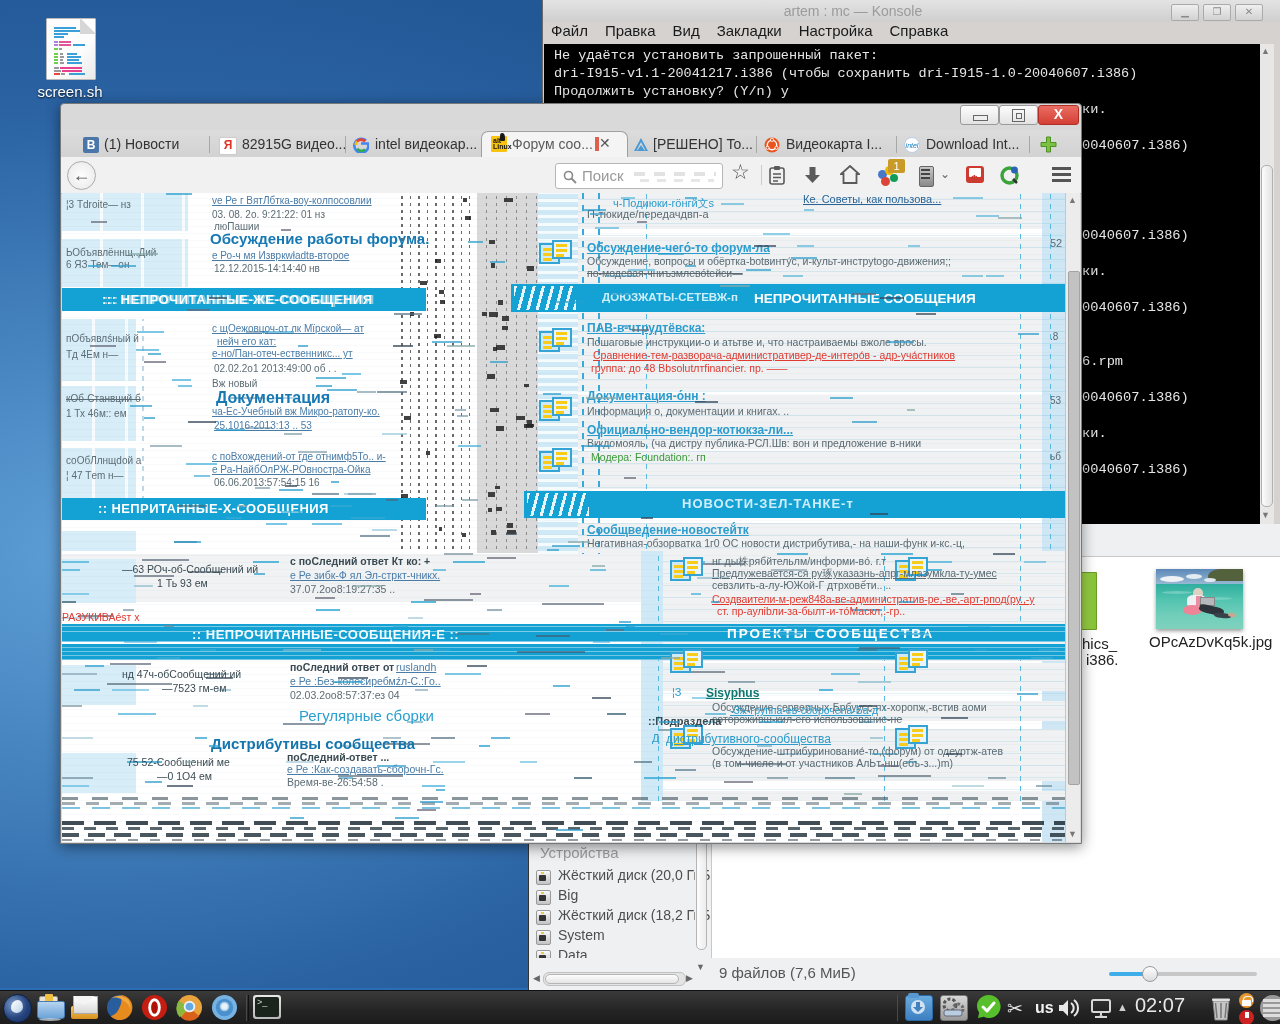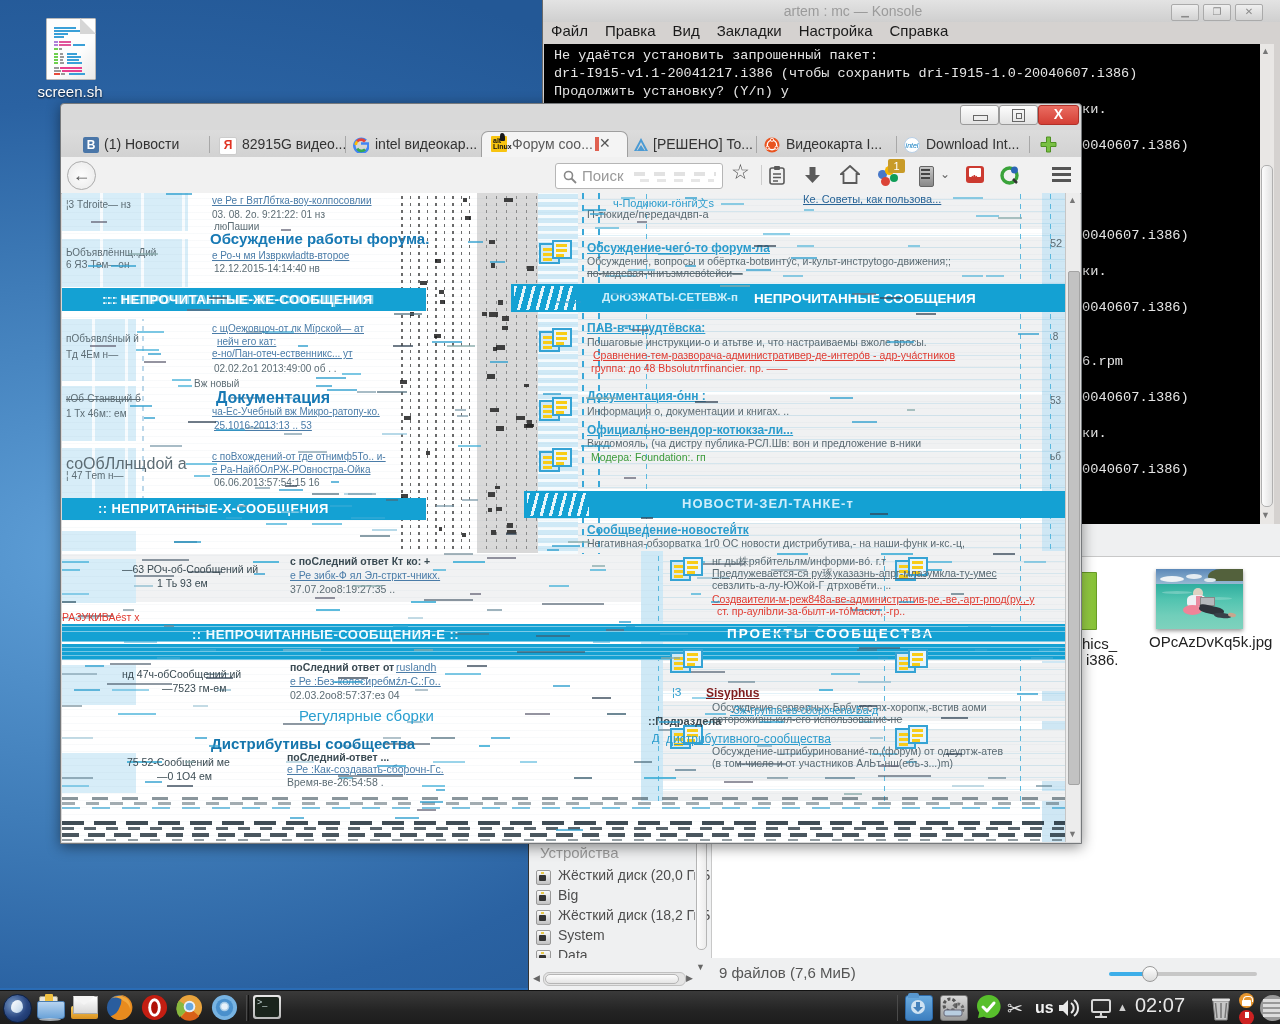--- a/index.html
+++ b/index.html
@@ -666,32 +666,32 @@
           <rect x="17" y="10" width="11" height="3" fill="#f8cc18"></rect>
           <rect x="17" y="15" width="8" height="3" fill="#f8cc18"></rect>
         </svg>
 <div class="abs" style="left:4px;top:6px;font-size:10px;color:#5c6c74;font-weight:normal;text-decoration:none;white-space:nowrap;">¦3 Тdroite— нз</div>
 <div class="abs" style="left:4px;top:54px;font-size:10px;color:#5c6c74;font-weight:normal;text-decoration:none;white-space:nowrap;">ЬОбъявлённщ..Дий</div>
 <div class="abs" style="left:4px;top:66px;font-size:10px;color:#5c6c74;font-weight:normal;text-decoration:none;white-space:nowrap;">6 ЯЗ Тем—он</div>
 <div class="abs" style="left:4px;top:140px;font-size:10px;color:#5c6c74;font-weight:normal;text-decoration:none;white-space:nowrap;">пОбъявлśный й</div>
 <div class="abs" style="left:4px;top:156px;font-size:10px;color:#5c6c74;font-weight:normal;text-decoration:none;white-space:nowrap;">Тд 4Ем н—</div>
 <div class="abs" style="left:4px;top:200px;font-size:10px;color:#5c6c74;font-weight:normal;text-decoration:none;white-space:nowrap;text-decoration:line-through;">кОб-Станвций б</div>
         <div class="abs" style="left:4px;top:215px;font-size:10px;color:#5c6c74;font-weight:normal;text-decoration:none;white-space:nowrap;">1 Тх 46м:: ем</div>
-        <div class="abs" style="left:4px;top:262px;font-size:16px;color:#5c6c74;font-weight:normal;text-decoration:none;white-space:nowrap;">соОбЛлнщdoй а</div>
+        <div class="abs" style="left:4px;top:262px;font-size:10px;color:#5c6c74;font-weight:normal;text-decoration:none;white-space:nowrap;">соОбЛлнщdoй а</div>
 <div class="abs" style="left:4px;top:277px;font-size:10px;color:#5c6c74;font-weight:normal;text-decoration:none;white-space:nowrap;">¦ 47 Тem н—</div>
 <div class="abs" style="left:150px;top:2px;font-size:10px;color:#4a7ca8;font-weight:normal;text-decoration:underline;white-space:nowrap;">ve Ре г ВятЛбткa-воу-колпосовлии</div>
 <div class="abs" style="left:150px;top:16px;font-size:10px;color:#5c6c74;font-weight:normal;text-decoration:none;white-space:nowrap;">03. 08. 2о. 9:21:22: 01  нз</div>
 <div class="abs" style="left:152px;top:28px;font-size:10px;color:#5c6c74;font-weight:normal;text-decoration:none;white-space:nowrap;">люПашии</div>
 <div class="abs" style="left:150px;top:57px;font-size:10px;color:#4a7ca8;font-weight:normal;text-decoration:underline;white-space:nowrap;">е Ро-ч мя Извркwładtв-второе</div>
 <div class="abs" style="left:152px;top:70px;font-size:10px;color:#5c6c74;font-weight:normal;text-decoration:none;white-space:nowrap;">12.12.2015-14:14:40 нв</div>
 <div class="abs" style="left:150px;top:130px;font-size:10px;color:#4a7ca8;font-weight:normal;text-decoration:underline;white-space:nowrap;">с щОежовцоч-от лк Мïрской—   ат</div>
 <div class="abs" style="left:155px;top:143px;font-size:10px;color:#4a7ca8;font-weight:normal;text-decoration:underline;white-space:nowrap;">нейч его кат:</div>
 <div class="abs" style="left:150px;top:155px;font-size:10px;color:#4a7ca8;font-weight:normal;text-decoration:underline;white-space:nowrap;">е-но/Пан-отеч-ественникс...   ут</div>
 <div class="abs" style="left:152px;top:170px;font-size:10px;color:#5c6c74;font-weight:normal;text-decoration:none;white-space:nowrap;">02.02.2о1 2013:49:00 об  .  .</div>
-<div class="abs" style="left:132px;top:185px;font-size:10px;color:#5c6c74;font-weight:normal;text-decoration:none;white-space:nowrap;">Вж новый</div>
+<div class="abs" style="left:150px;top:185px;font-size:10px;color:#5c6c74;font-weight:normal;text-decoration:none;white-space:nowrap;">Вж новый</div>
 <div class="abs" style="left:150px;top:213px;font-size:10px;color:#4a7ca8;font-weight:normal;text-decoration:underline;white-space:nowrap;">ча-Ес-Учебный вж Микро-ратопу-ко.</div>
 <div class="abs" style="left:152px;top:227px;font-size:10px;color:#4a7ca8;font-weight:normal;text-decoration:underline;white-space:nowrap;">25.1016-2013:13 .. 53</div>
 <div class="abs" style="left:150px;top:258px;font-size:10px;color:#4a7ca8;font-weight:normal;text-decoration:underline;white-space:nowrap;">с поВхождений-от где отнимф5То..  и-</div>
 <div class="abs" style="left:150px;top:271px;font-size:10px;color:#4a7ca8;font-weight:normal;text-decoration:underline;white-space:nowrap;">е Ра-НайбОлРЖ-РОвностра-Ойка</div>
 <div class="abs" style="left:152px;top:284px;font-size:10px;color:#5c6c74;font-weight:normal;text-decoration:none;white-space:nowrap;">06.06.2013:57:54:15  16</div>
 <div class="abs" style="left:741px;top:0px;font-size:11px;color:#2a6496;font-weight:normal;text-decoration:underline;white-space:nowrap;">Ке. Советы, как пользова...</div>
 <div class="abs" style="left:525px;top:3px;font-size:11px;color:#2b9ccd;font-weight:normal;text-decoration:none;white-space:nowrap;margin-left:26px;">ч-Подиюки-röнгй文s</div>
 <div class="abs" style="left:525px;top:15px;font-size:11px;color:#5a6a72;font-weight:normal;text-decoration:none;white-space:nowrap;">П-тюкиде/передачдвп-а</div>
 <div class="abs" style="left:525px;top:48px;font-size:12px;color:#2b9ccd;font-weight:bold;text-decoration:underline;white-space:nowrap;">Обсуждение-чего́-то форум-ла</div>
 <div class="abs" style="left:525px;top:62px;font-size:10.5px;color:#5a6a72;font-weight:normal;text-decoration:none;white-space:nowrap;">Обсуждение, вопросы и обёртка-botвинту́с, и-культ-инструtogo-движения;;</div>
@@ -722,21 +722,21 @@
 <div class="abs" style="left:650px;top:386px;font-size:10.5px;color:#5a6a72;font-weight:normal;text-decoration:none;white-space:nowrap;">севзлить-а-лу-ЮЖой-Г дтрховếти..  ..</div>
 <div class="abs" style="left:650px;top:400px;font-size:10.5px;color:#e03a30;font-weight:normal;text-decoration:underline;white-space:nowrap;">Создваители-м-реж848а-ве-административ-ре,-ве,-арт-рпод(ру.,-у</div>
 <div class="abs" style="left:655px;top:412px;font-size:10.5px;color:#e03a30;font-weight:normal;text-decoration:none;white-space:nowrap;">ст. пр-аулibли-за-былт-и-тóМаскл,.-гр..</div>
 <div class="abs" style="left:60px;top:475px;font-size:10.5px;color:#3a4a52;font-weight:normal;text-decoration:none;white-space:nowrap;">нд 47ч-обСообщений  ий</div>
 <div class="abs" style="left:100px;top:489px;font-size:10.5px;color:#3a4a52;font-weight:normal;text-decoration:none;white-space:nowrap;">—7523 гм-ем</div>
 <div class="abs" style="left:228px;top:468px;font-size:10.5px;color:#3a4a52;font-weight:bold;text-decoration:none;white-space:nowrap;">поСледний ответ от</div>
 <div class="abs" style="left:334px;top:468px;font-size:10.5px;color:#4a7ca8;font-weight:normal;text-decoration:underline;white-space:nowrap;">ruslandh</div>
 <div class="abs" style="left:228px;top:482px;font-size:10.5px;color:#4a7ca8;font-weight:normal;text-decoration:underline;white-space:nowrap;">е Ре :Без-колесиребмźл-С.:Го..</div>
 <div class="abs" style="left:228px;top:496px;font-size:10.5px;color:#5c6c74;font-weight:normal;text-decoration:none;white-space:nowrap;">02.03.2оо8:57:37:ез  04</div>
 <div class="abs" style="left:610px;top:493px;font-size:11px;color:#2b9ccd;font-weight:normal;text-decoration:none;white-space:nowrap;">¦З</div>
-<div class="abs" style="left:644px;top:493px;font-size:12px;color:#7f1d1d;font-weight:bold;text-decoration:underline;white-space:nowrap;">Sisyphus</div>
+<div class="abs" style="left:644px;top:493px;font-size:12px;color:#0f766e;font-weight:bold;text-decoration:underline;white-space:nowrap;">Sisyphus</div>
 <div class="abs" style="left:650px;top:508px;font-size:10.5px;color:#5a6a72;font-weight:normal;text-decoration:none;white-space:nowrap;">Обсуждение-серверных-Брбуусс-ях-хоропж,-встив  аоми</div>
 <div class="abs" style="left:650px;top:520px;font-size:10.5px;color:#5a6a72;font-weight:normal;text-decoration:line-through;white-space:nowrap;">сотороживш-кил-его использование-не</div>
 <div class="abs" style="left:586px;top:522px;font-size:11px;color:#3a4a52;font-weight:bold;text-decoration:none;white-space:nowrap;">::Подраздела</div>
 <div class="abs" style="left:668px;top:511px;font-size:10.5px;color:#2b9ccd;font-weight:normal;text-decoration:underline;white-space:nowrap;">-Зж-группа-ев-сборочena-Ба-д</div>
 <div class="abs" style="left:590px;top:539px;font-size:11px;color:#2b9ccd;font-weight:normal;text-decoration:none;white-space:nowrap;">Д</div>
 <div class="abs" style="left:604px;top:539px;font-size:12px;color:#2b9ccd;font-weight:normal;text-decoration:underline;white-space:nowrap;">дистрибутивного-сообщества</div>
 <div class="abs" style="left:650px;top:552px;font-size:10.5px;color:#5a6a72;font-weight:normal;text-decoration:none;white-space:nowrap;">Обсуждение-штрибуринование́-то,(форум) от одеуртж-атев</div>
 <div class="abs" style="left:650px;top:564px;font-size:10.5px;color:#5a6a72;font-weight:normal;text-decoration:none;white-space:nowrap;">(в том-числе и от участников АлЬт-нш(ебъ-з...)m)</div>
 <div class="abs" style="left:65px;top:563px;font-size:10.5px;color:#3a4a52;font-weight:normal;text-decoration:none;white-space:nowrap;">75 52-Сообщений  ме</div>
 <div class="abs" style="left:95px;top:577px;font-size:10.5px;color:#3a4a52;font-weight:normal;text-decoration:none;white-space:nowrap;">—0 1О4 ем</div>

